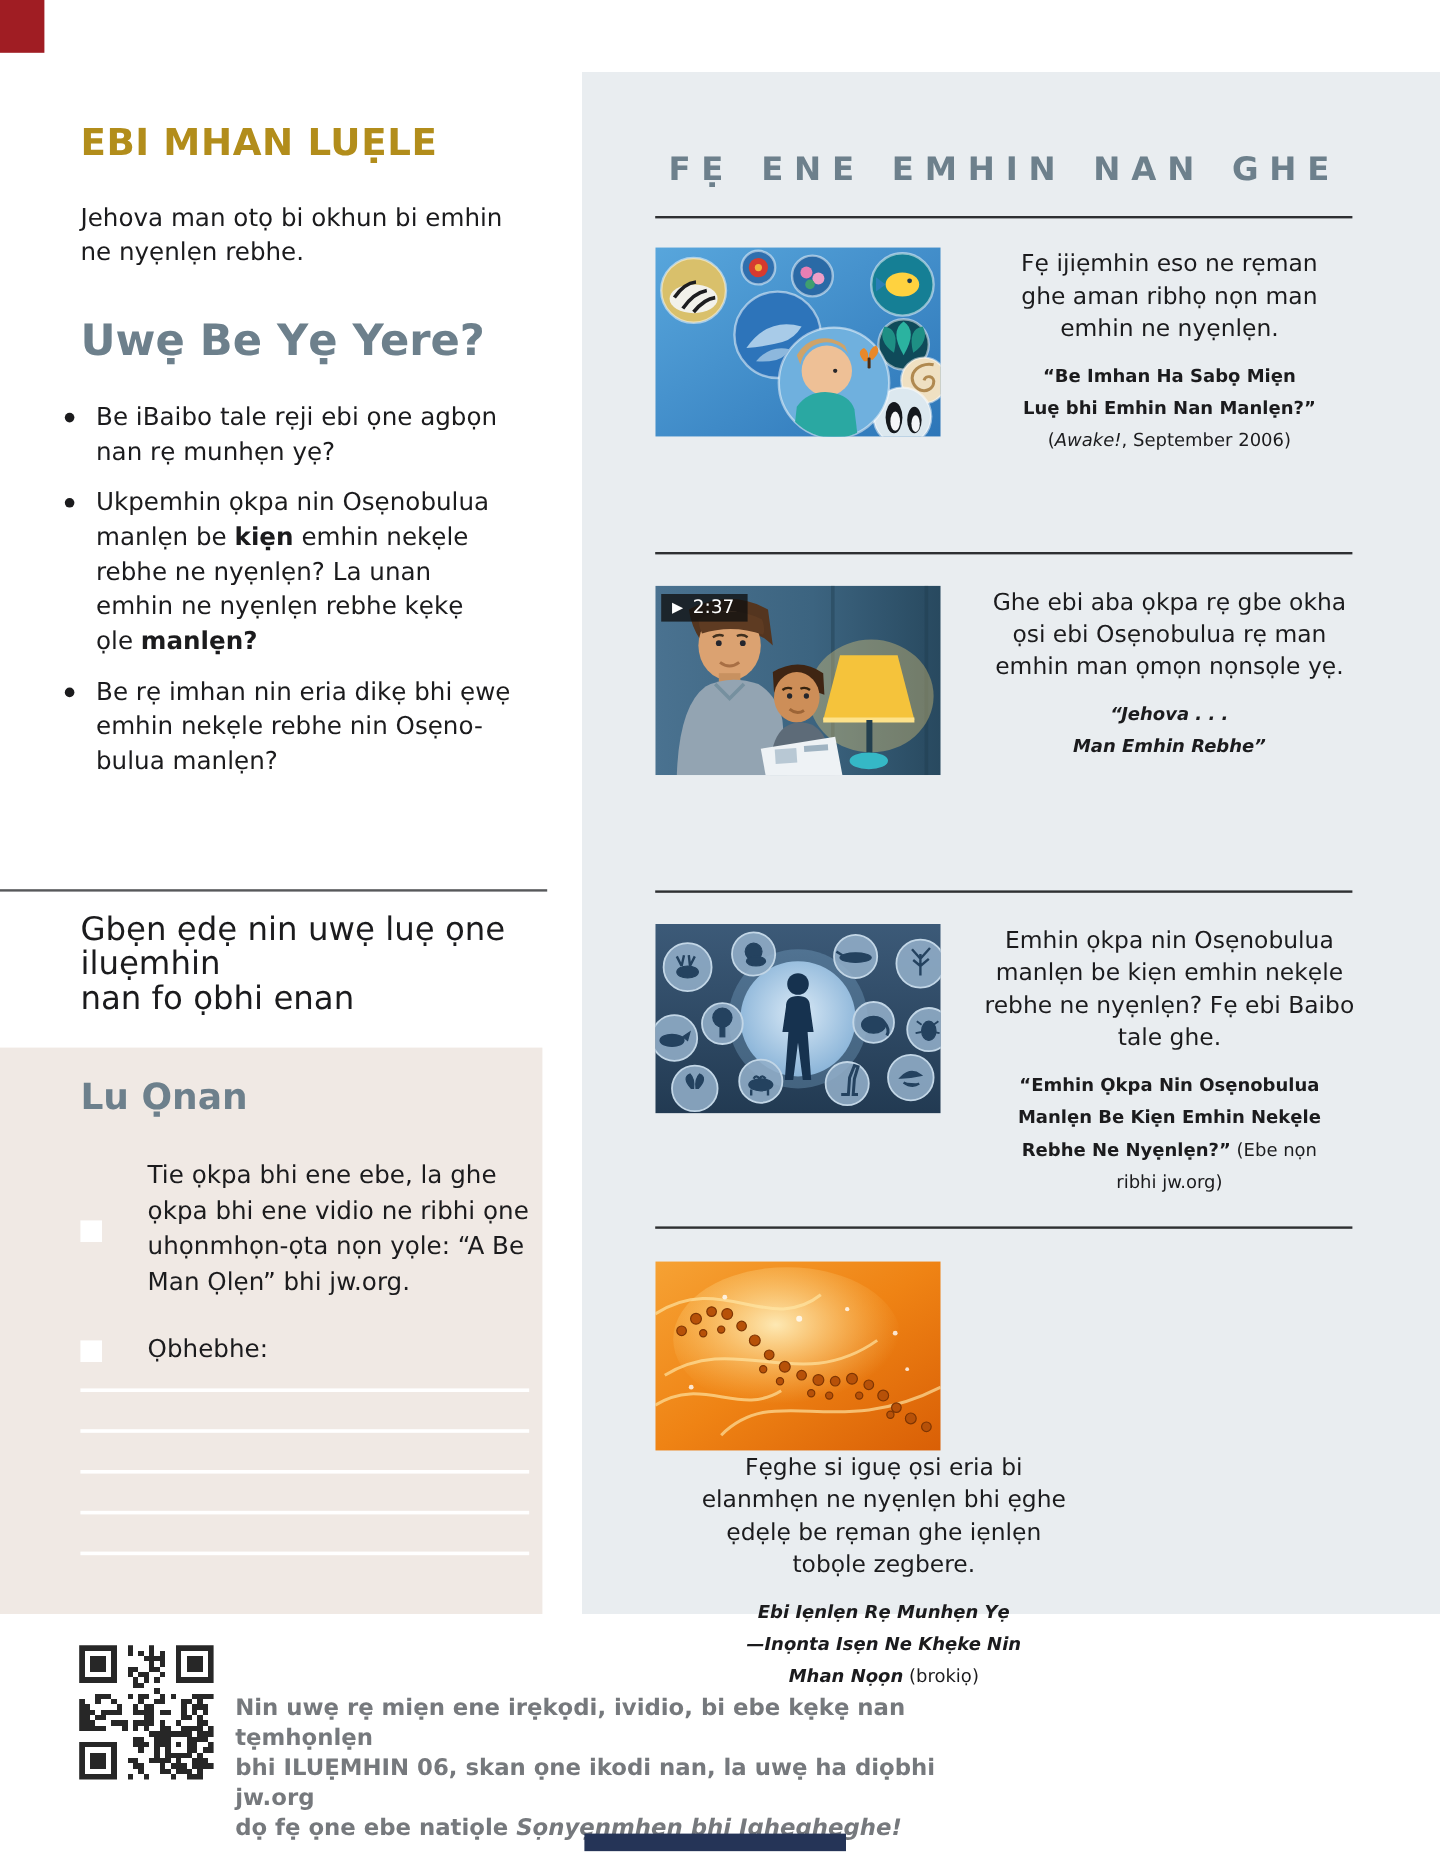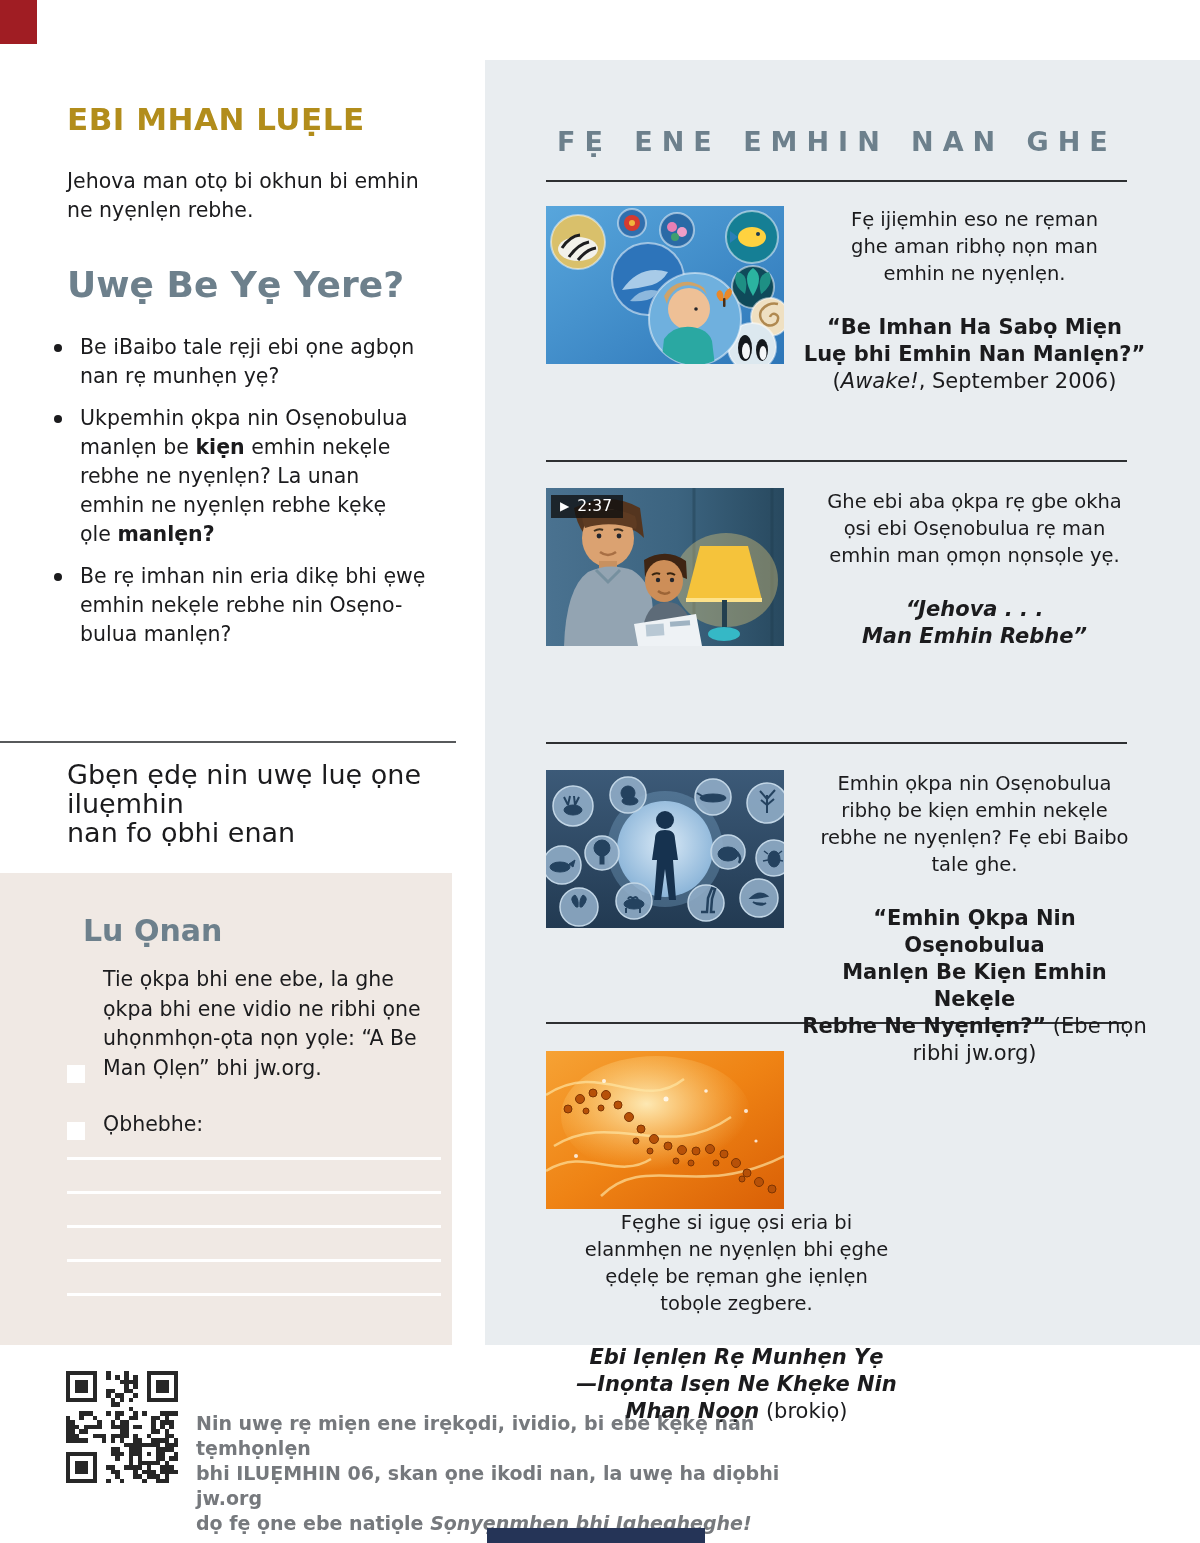--- a/index.html
+++ b/index.html
@@ -21,22 +21,22 @@
   .bullets{position:absolute;left:50px;top:333px;margin:0;padding:0;width:392px;list-style:none;
            font-size:20.5px;line-height:29px;}
   .bullets li{position:relative;padding-left:30px;margin:0 0 13px 0;white-space:pre-line;}
   .bullets li::before{content:"";position:absolute;left:4px;top:11px;width:8px;height:8px;
            border-radius:50%;background:#1b1b1d;}
   .left-rule{position:absolute;left:0;top:741px;width:456px;height:0;border-top:2px solid #57595b;}
   .note{position:absolute;left:67px;top:760px;margin:0;width:400px;
         font-size:27px;line-height:29px;white-space:pre-line;}
 
   .todo-box{position:absolute;left:0;top:873px;width:452px;height:472px;background:#f0e9e4;}
-  .todo-title{position:absolute;left:67px;top:24px;margin:16px;font-size:30px;font-weight:bold;color:#6d808c;}
-  .todo-item{position:absolute;left:67px;display:flex;align-items:flex-end;}
+  .todo-title{position:absolute;left:67px;top:24px;margin:0;font-size:30px;font-weight:bold;color:#6d808c;}
+  .todo-item{position:absolute;left:67px;display:flex;align-items:center;gap:20px;}
   .todo-item.first{top:92px;}
   .todo-item.second{top:237px;}
   .checkbox{flex:none;width:18px;height:18px;background:#ffffff;margin:3px 18px 0 0;}
   .todo-text{font-size:20.5px;line-height:29.5px;white-space:pre-line;width:330px;}
   .write-lines{position:absolute;left:67px;top:284px;width:374px;}
   .write-line{height:3px;background:#ffffff;margin-bottom:31px;}
 
   .qr{position:absolute;left:66px;top:1371px;}
   .footer-note{position:absolute;left:196px;top:1411px;margin:0;width:640px;
         font-size:19px;line-height:25px;font-weight:600;color:#76797d;white-space:pre-line;}
@@ -46,21 +46,21 @@
   .media-title{position:absolute;left:56px;top:50px;margin:16px;font-size:27px;font-weight:bold;
         letter-spacing:9px;word-spacing:4px;color:#6d808c;}
   .rule{position:absolute;left:61px;width:581px;height:0;border-top:2px solid #2e3032;}
   .rule.r1{top:120px;} .rule.r2{top:400px;} .rule.r3{top:682px;} .rule.r4{top:962px;}
   .media-item{position:absolute;left:61px;display:flex;align-items:flex-start;text-align:center;}
   .media-item.m1{top:146px;} .media-item.m2{top:428px;} .media-item.m3{top:710px;} .media-item.m4{top:991px;flex-direction:column;}
   .thumb{position:relative;flex:none;width:238px;height:158px;overflow:hidden;}
   .thumb svg{display:block;}
   .media-text{margin-left:18px;width:345px;}
   .media-desc{margin:0;font-size:19.5px;line-height:27px;white-space:pre-line;}
-  .media-ref{margin:27px 0 0 0;font-size:21px;line-height:27px;white-space:pre-line;}
+  .media-ref{margin:13px 0 0 0;font-size:15px;line-height:27px;white-space:pre-line;}
   .badge{position:absolute;left:5px;top:7px;display:flex;align-items:center;gap:8px;
          background:rgba(15,15,15,.78);color:#fff;font-size:15.5px;padding:2px 11px 3px 9px;}
   .badge .play{font-size:12px;line-height:1;}
 </style>
 </head>
 <body>
 
 <div class="page">
 
   <div class="corner-red"></div>
@@ -474,21 +474,21 @@
             <ellipse cx="88" cy="134" rx="10" ry="5"></ellipse>
               <path d="M82,129 q2,-4 5,0 q2,-4 5,0" stroke-width="2" fill="none"></path>
               <path d="M80,138 v5 m14,-5 v5" stroke-width="2"></path>
             <path d="M155,142 h6 l1,-14 4,-10 3,1 -3,10 -1,13 h4" stroke-width="2.5" fill="none"></path>
             <path d="M205,128 q8,-8 16,-2 q-8,2 -16,2 z M207,132 q7,5 13,1" stroke-width="2"></path>
           </g>
         </svg>
       </div>
       <div class="media-text">
         <p class="media-desc">Emhin ọkpa nin Osẹnobulua
-ribhọ be kiẹn emhin nekẹle
+manlẹn be kiẹn emhin nekẹle
 rebhe ne nyẹnlẹn? Fẹ ebi Baibo
 tale ghe.</p>
         <p class="media-ref"><span class="b">“Emhin Ọkpa Nin Osẹnobulua
 Manlẹn Be Kiẹn Emhin Nekẹle
 Rebhe Ne Nyẹnlẹn?”</span><span> (Ebe nọn
 ribhi jw.org)</span></p>
       </div>
     </div>
 
     <div class="media-item m4">

